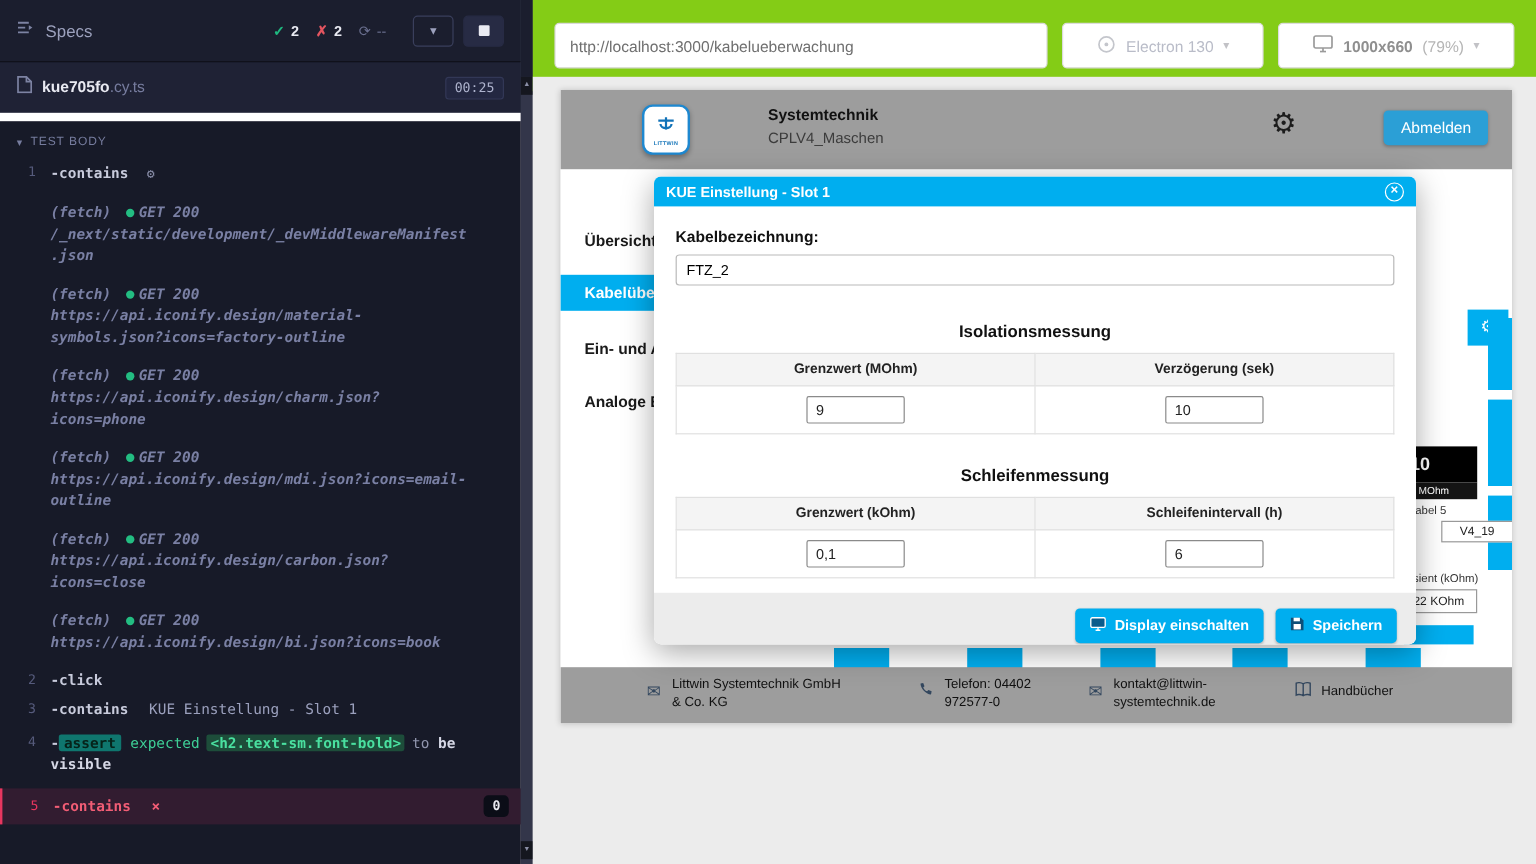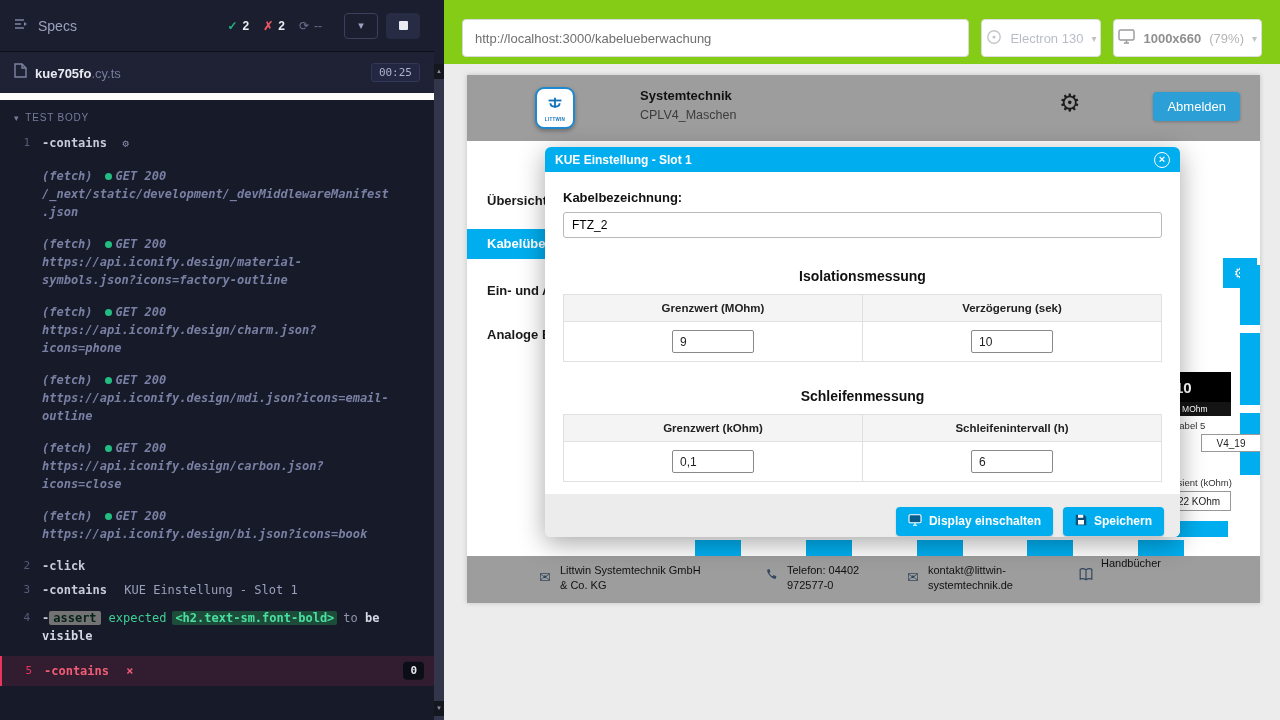--- a/index.html
+++ b/index.html
@@ -66,21 +66,21 @@
 
   .fetch { color:#7a80a4; font-style:italic; font-weight:bold; margin:8px 0; }
   .fetch .dot {
     display:inline-block; width:7px; height:7px; border-radius:50%;
     background:#23bd82; margin:0 4px 0 12px;
   }
   .fetch-url { overflow-wrap:break-word; word-break:break-word; max-width:348px; }
 
   .assert-row { margin-top:4px; }
   .assert-pill {
-    background:#737373; color:#06231a; font-weight:bold;
+    background:#0f766e; color:#06231a; font-weight:bold;
     border-radius:2px; padding:0 4px; margin-right:8px;text-align:right;
   }
   .assert-green { color:#3ecf96; }
   .assert-chip {
     background:#1d4d3a; color:#4ae0a0; font-weight:bold;
     border-radius:2px; padding:0 3px; margin:0 6px;
   }
   .assert-bold { color:#d6d8e6; font-weight:bold; }
   .dash { color:#c8cbdc; font-weight:bold; }
 
@@ -111,21 +111,21 @@
     height:76px; background:#84cc16; display:flex; align-items:center;
     padding:0 18px; gap:12px;
   }
   .url-input {
     flex:1; height:38px; border:1px solid #d9d9d9; border-radius:4px;
     padding:0 12px; font-size:13px; color:#6f6f6f; outline:none;
     font-family:"Liberation Sans", sans-serif; background:#fff;
   }
   .select-box {
     height:38px; border:1px solid #dcdcdc; border-radius:4px;
-    display:flex; align-items:center; gap:8px; padding:0 4px; font-size:13px;
+    display:flex; align-items:center; gap:8px; padding:0 28px; font-size:13px;
     background:#fff; cursor:pointer; white-space:nowrap;
   }
   .browser-txt { color:#b9bcc8; }
   .vp-size { color:#8f8f8f; font-weight:bold; }
   .vp-zoom { color:#b5b5b5; }
   .sel-chev { color:#c2c2c6; font-size:10px; }
 
   .aut { position:absolute; top:64px; left:0; width:836px; height:656px; background:#ececec; }
   .app {
     position:absolute; left:23px; top:11px; width:793px; height:528px;
@@ -440,21 +440,21 @@
             </svg>
         </span>
         <div class="foot-item" style="left:320px; top:7px; width:104px;">Telefon: 04402 972577-0</div>
         <span class="foot-icon" style="left:440px; top:13px;">✉</span>
         <div class="foot-item" style="left:461px; top:7px; width:104px;">kontakt@littwin-systemtechnik.de</div>
         <span class="foot-icon" style="left:612px; top:12px;">
           <svg width="14" height="13" viewBox="0 0 24 22">
               <path d="M12 3C9 1 4 1 2 2v17c2-1 7-1 10 1 3-2 8-2 10-1V2c-2-1-7-1-10 1zM12 3v17" fill="none" stroke="#33475e" stroke-width="2"></path>
             </svg>
         </span>
-        <div class="foot-item" style="left:634px; top:0;">Handbücher</div>
+        <div class="foot-item" style="left:634px; top:13px;">Handbücher</div>
       </div>
 
       <div class="modal">
         <div class="modal-titlebar">
           <span>KUE Einstellung - Slot 1</span>
           <span class="modal-close">×</span>
         </div>
         <div class="modal-body">
           <label class="kabel-label">Kabelbezeichnung:</label>
           <input class="kabel-input" value="FTZ_2" style="">

